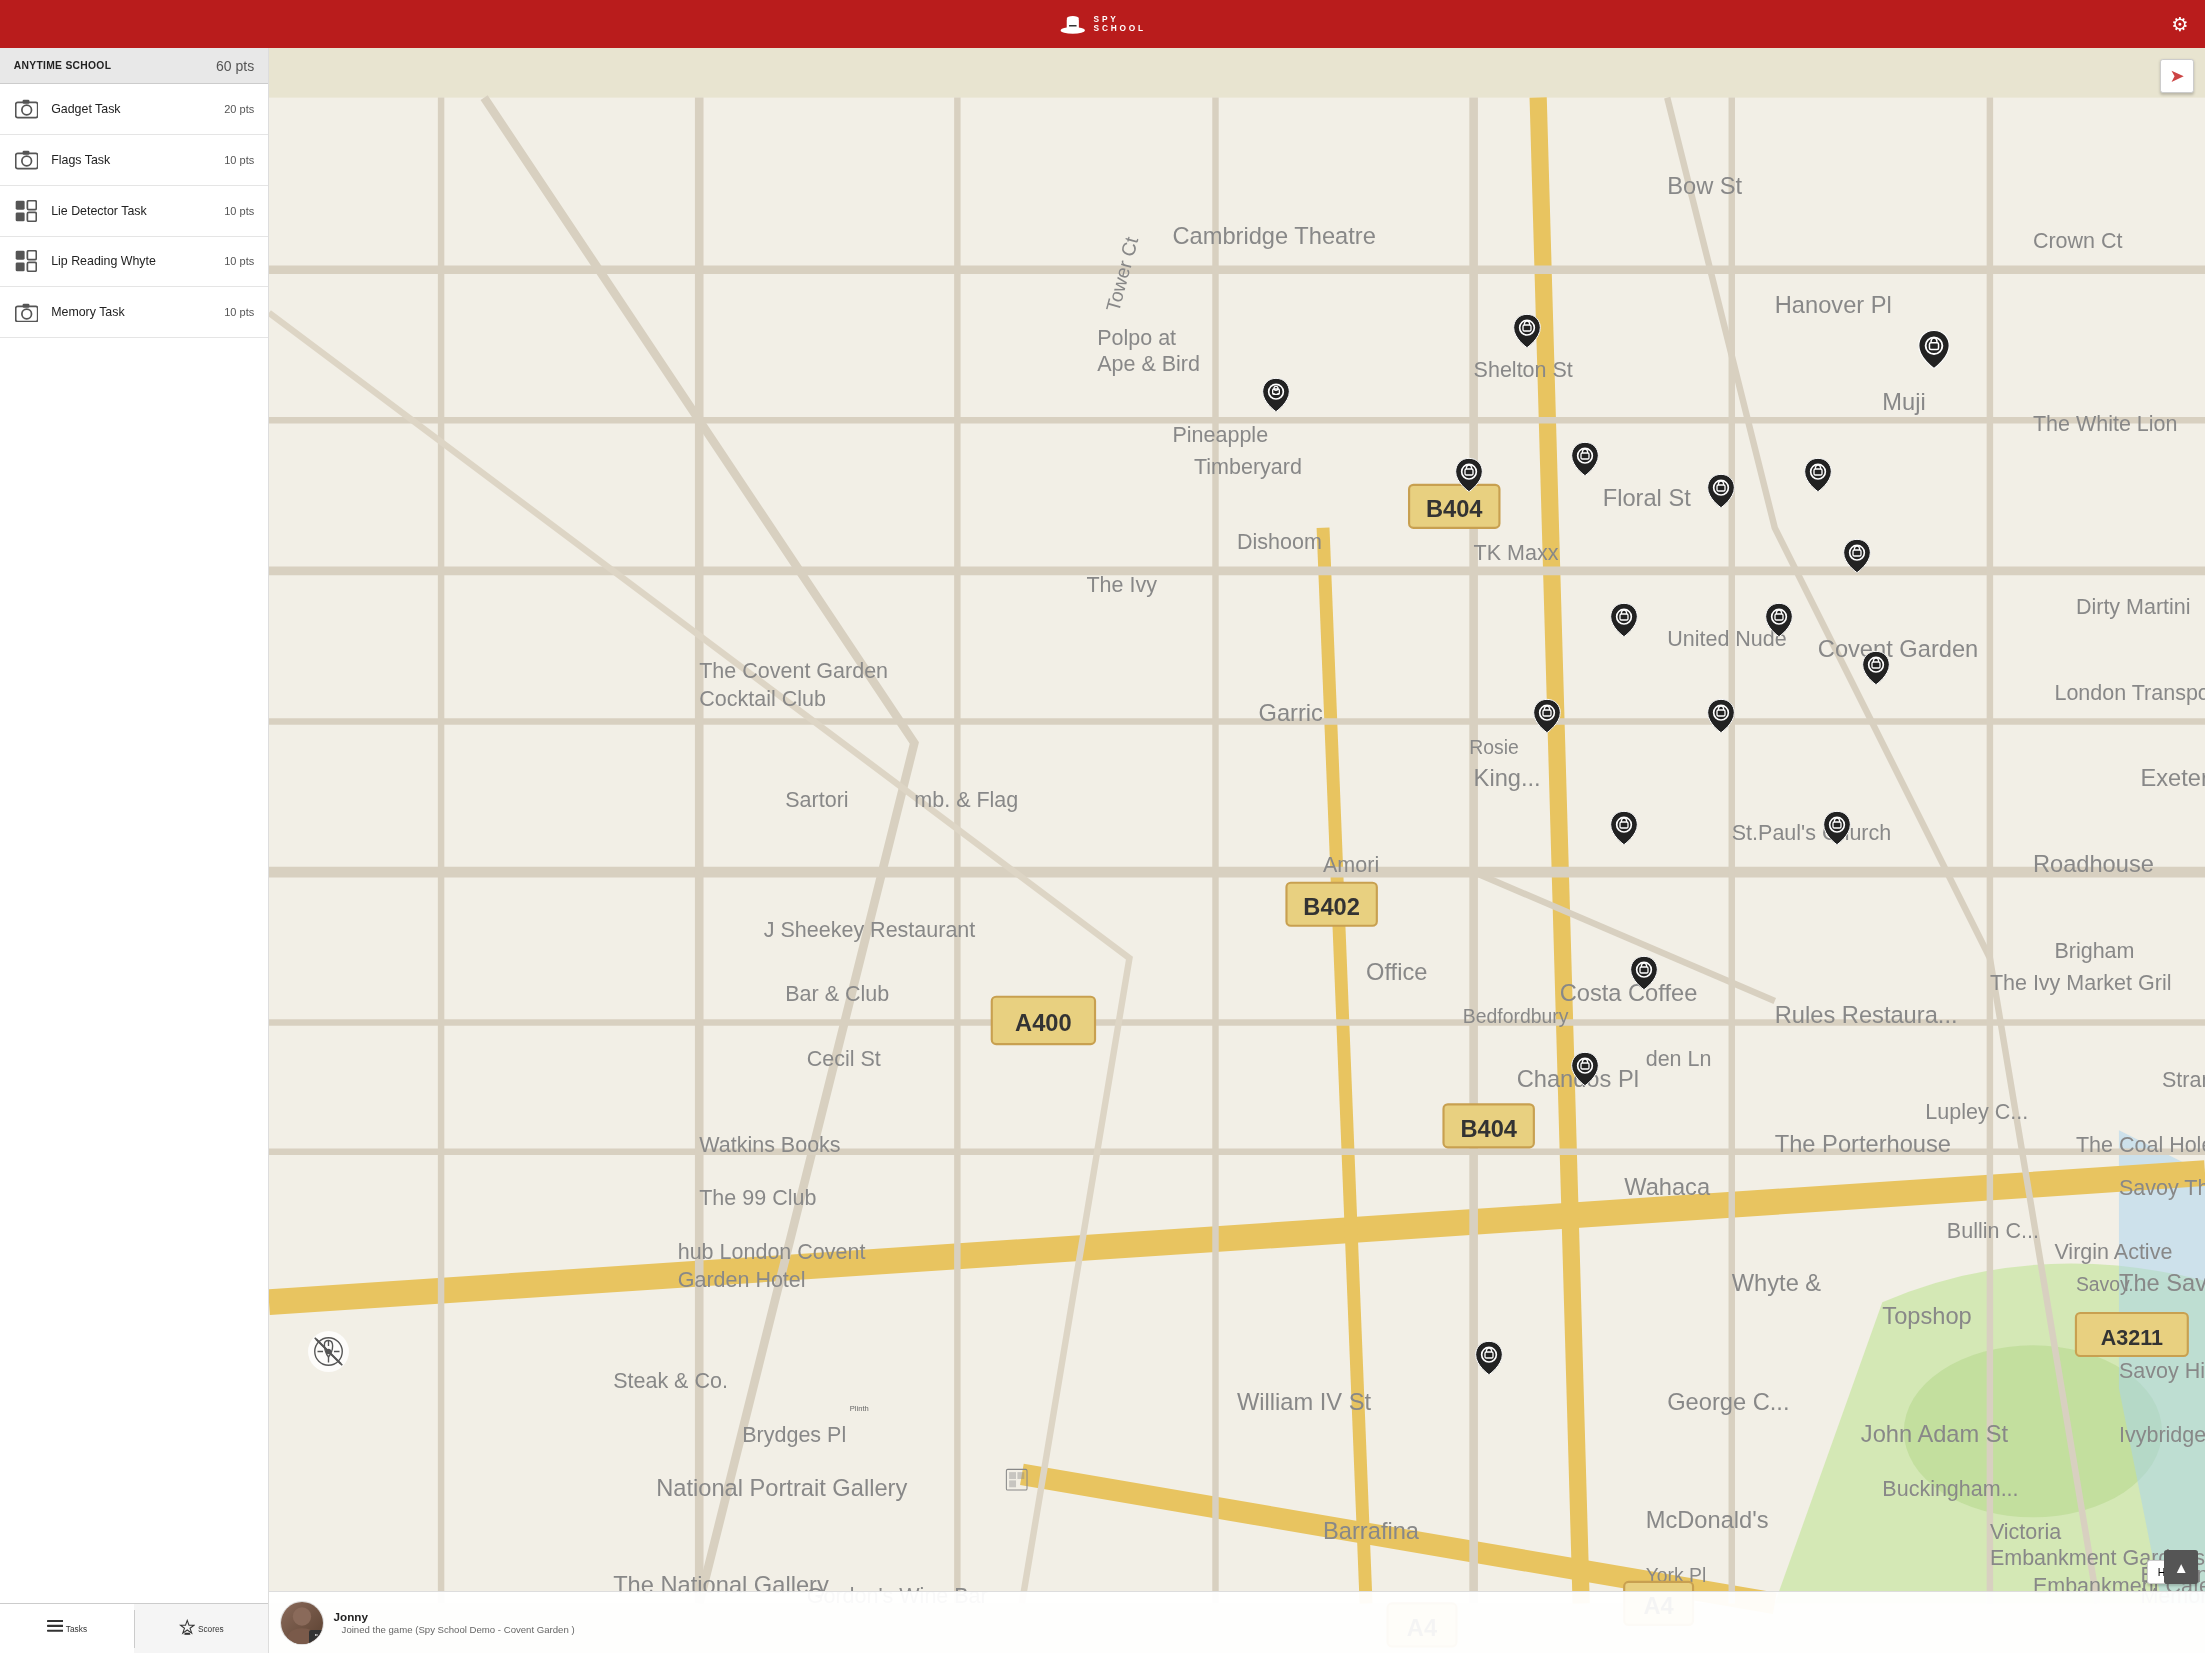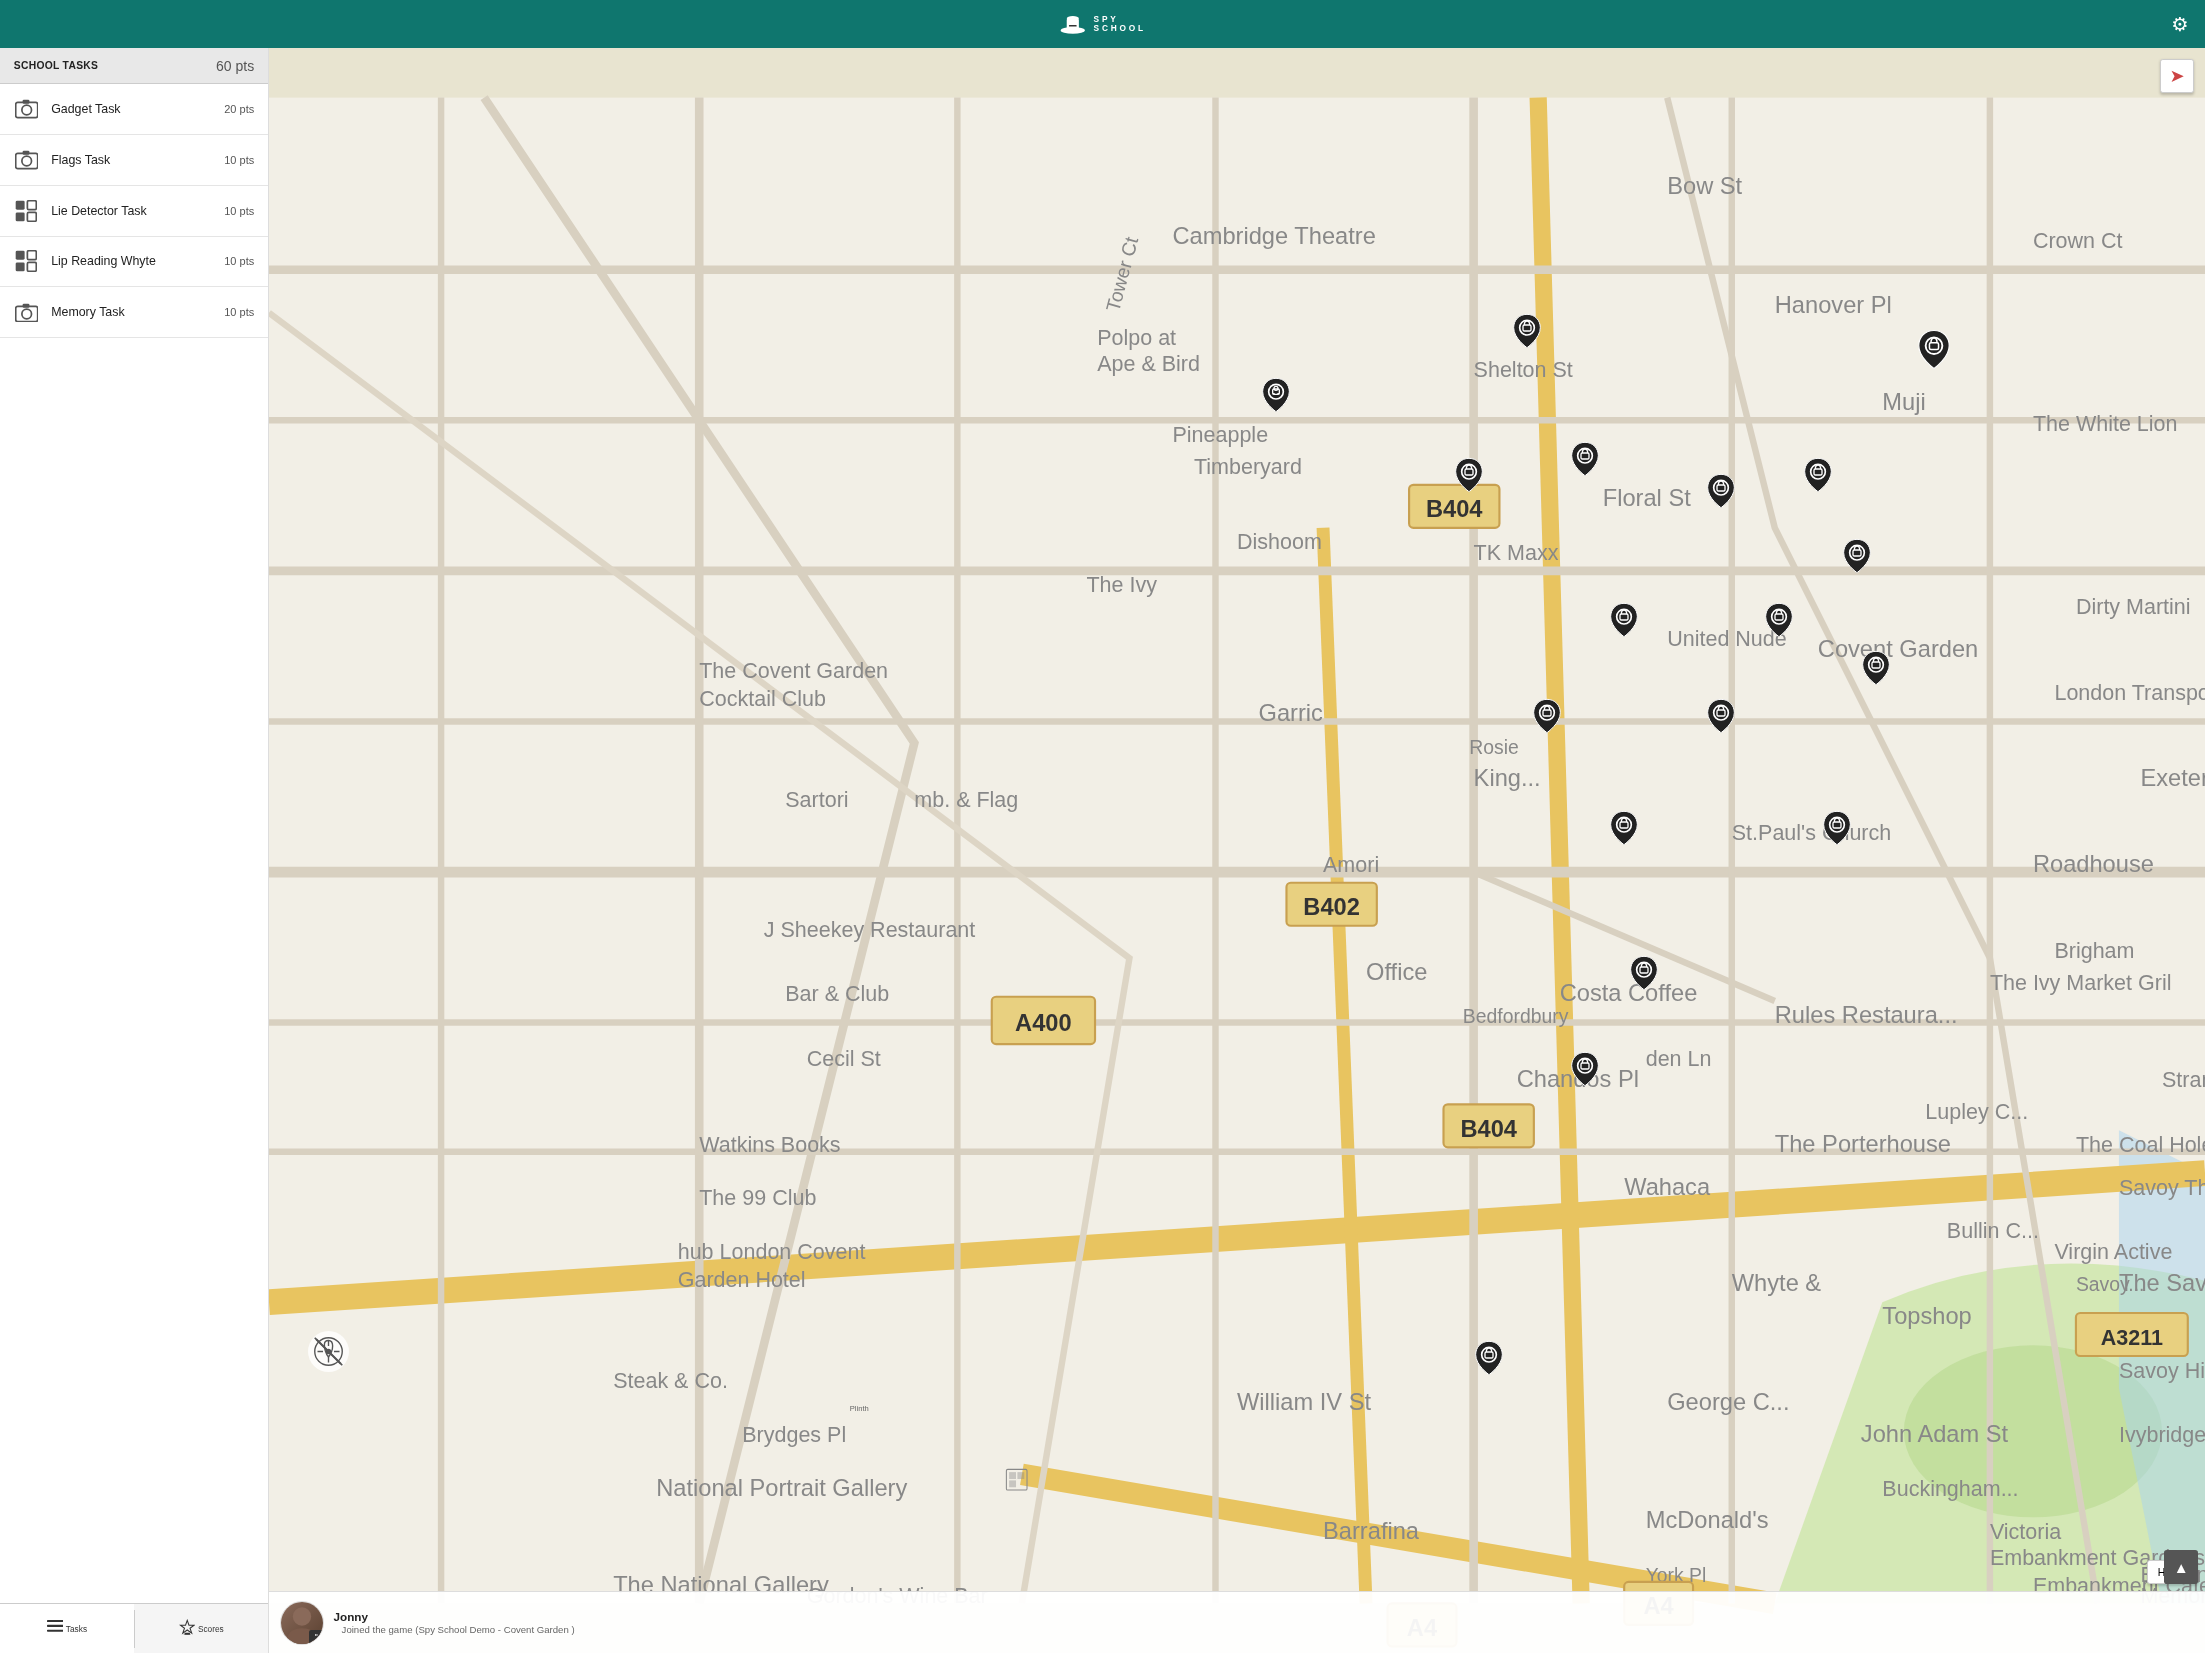--- a/index.html
+++ b/index.html
@@ -8,21 +8,21 @@
     .app-container {
       width: 100%;
       height: 100vh;
       display: flex;
       flex-direction: column;
       background: #f0f0f0;
     }
 
     
     .top-bar {
-      background: #0f766e;
+      background: #b91c1c;
       height: 48px;
       display: flex;
       align-items: center;
       justify-content: center;
       position: relative;
       flex-shrink: 0;
     }
     .top-bar-logo {
       display: flex;
       align-items: center;
@@ -338,21 +338,21 @@
       </div>
     </div>
     <div class="gear-btn">⚙</div>
   </div>
 
   <div class="main-content">
 
     <div class="left-panel">
 
       <div class="panel-header">
-        <span class="panel-header-title">SCHOOL TASKS</span>
+        <span class="panel-header-title">ANYTIME SCHOOL</span>
         <span class="panel-header-pts">60 pts</span>
       </div>
 
       <div class="task-list">
 
         <div class="task-item">
           <div class="task-icon">
             <svg width="23.4" height="19.3" viewBox="0 0 34 28">
               <rect x="1" y="5" width="32" height="22" rx="3" fill="none" stroke="#555" stroke-width="2.5"></rect>
               <circle cx="17" cy="16" r="7" fill="none" stroke="#555" stroke-width="2.5"></circle>

